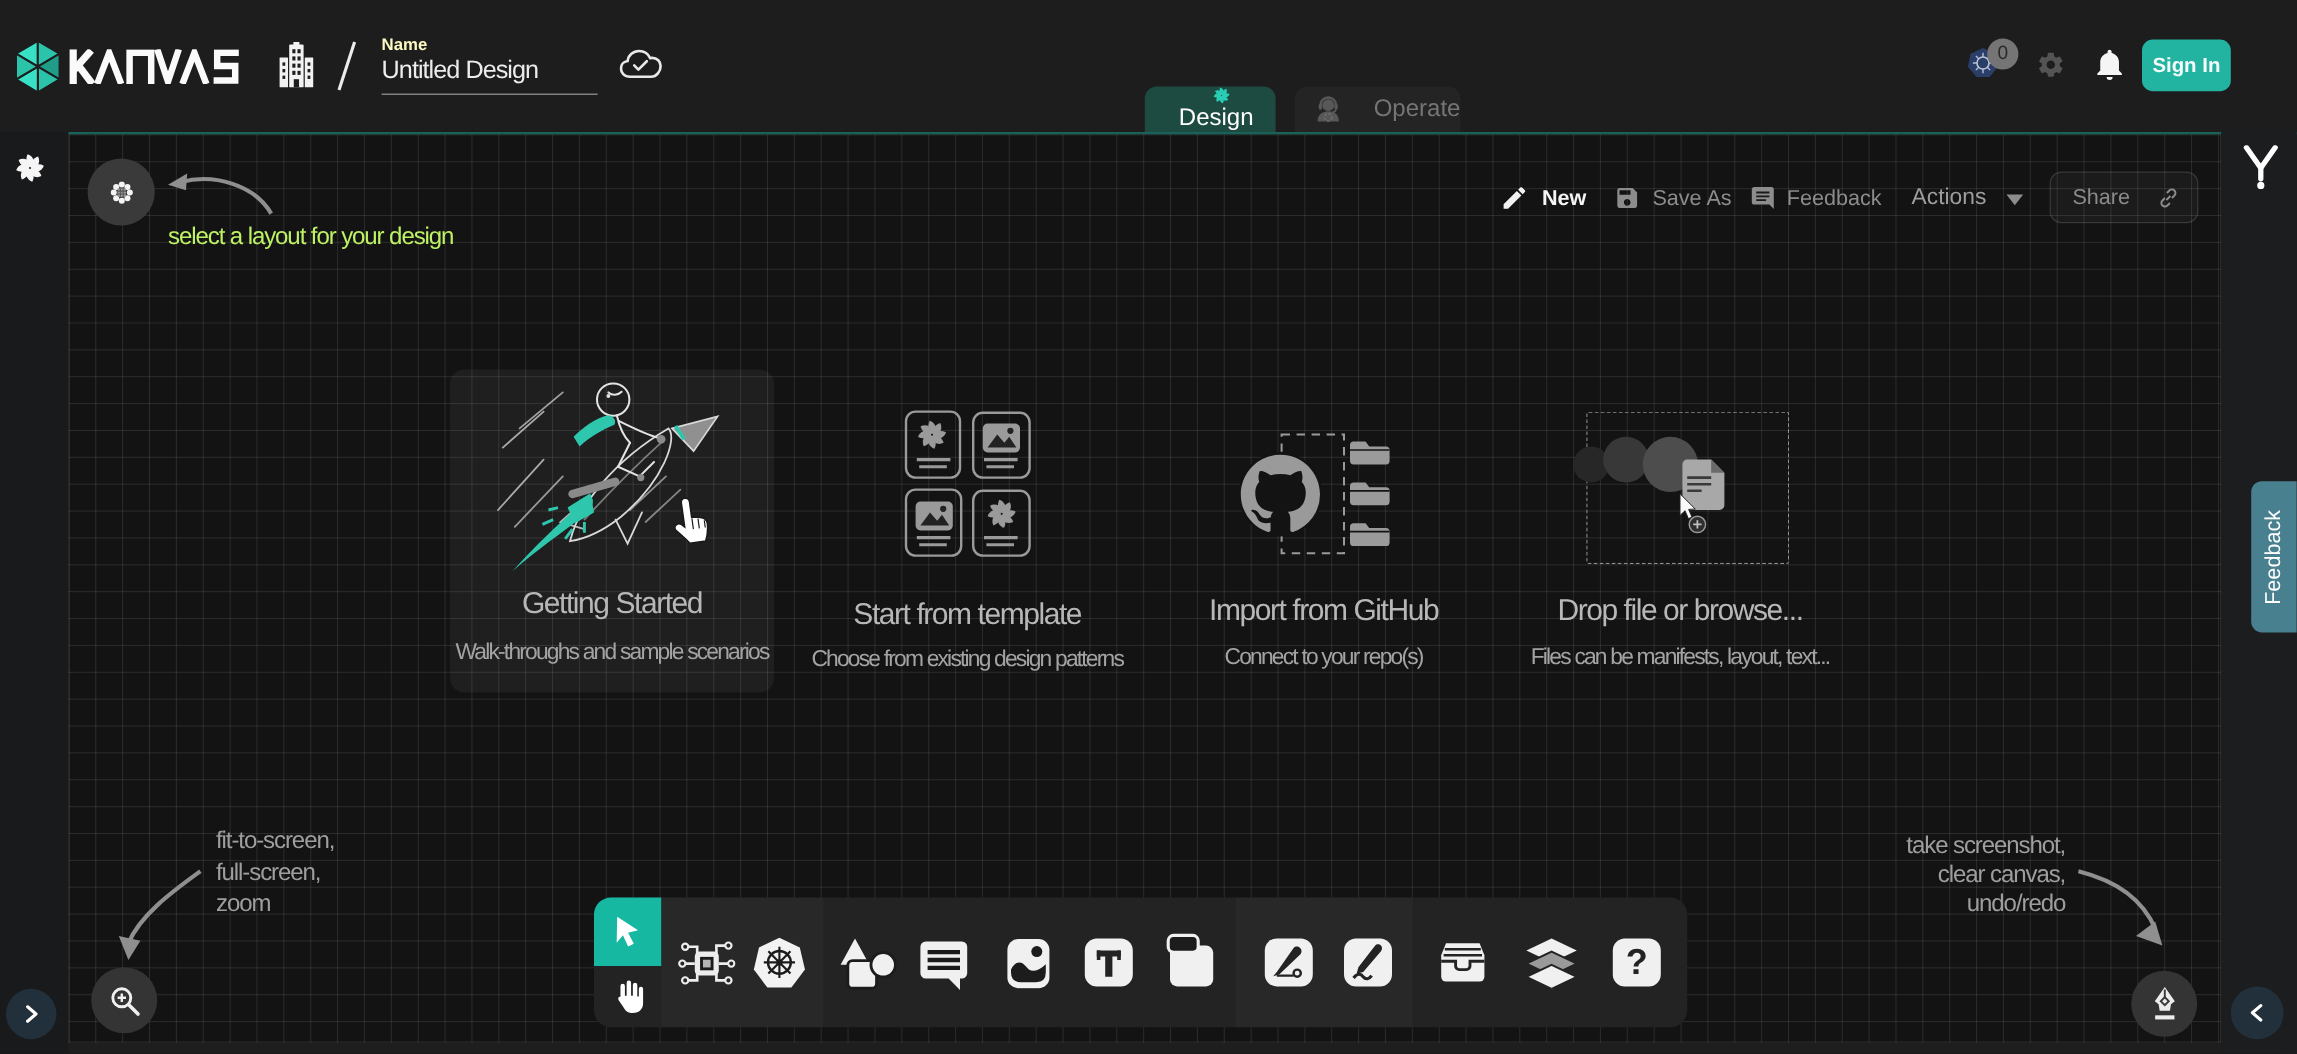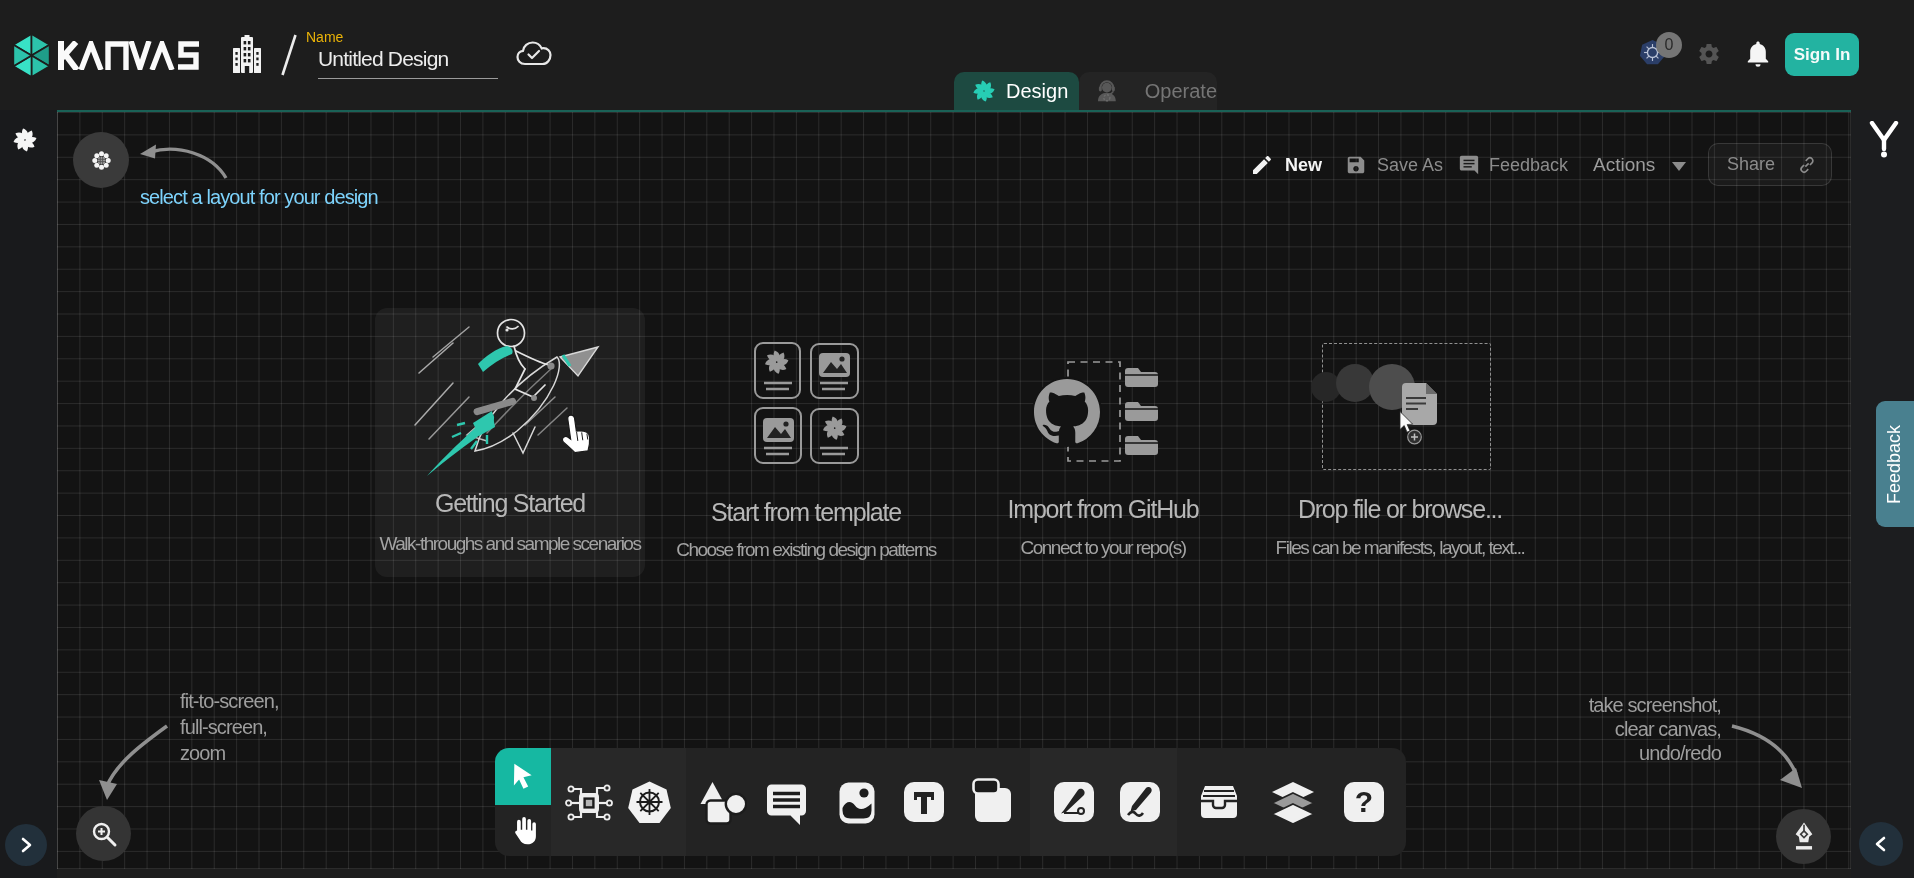--- a/index.html
+++ b/index.html
@@ -93,30 +93,30 @@
         <rect x="5.4" y="22.5" width="2.3" height="2.8"></rect>
         <rect x="5.4" y="28" width="2.3" height="2.8"></rect>
         <rect x="26.3" y="17" width="2.3" height="2.8"></rect>
         <rect x="26.3" y="22.5" width="2.3" height="2.8"></rect>
         <rect x="26.3" y="28" width="2.3" height="2.8"></rect>
       </g>
     </svg>
     <svg class="abs" style="left:280px;top:34px" width="18" height="42" viewBox="0 0 18 42">
       <path d="M15.5 1 L2.5 41" stroke="#ececec" stroke-width="2.6"></path>
     </svg>
-    <div class="abs" style="left:306px;top:29px;color:#eab308;font-size:14px;">Name</div>
+    <div class="abs" style="left:318px;top:29px;color:#fef9c3;font-size:14px;font-weight:bold;">Name</div>
     <div class="abs" style="left:318px;top:47px;color:#ececec;font-size:21px;letter-spacing:-0.8px;">Untitled Design</div>
     <div class="abs" style="left:318px;top:78px;width:180px;height:1px;background:#9b9b9b;"></div>
 
     <svg class="abs" style="left:516px;top:40px" width="36" height="28" viewBox="0 0 36 28">
       <path d="M9 24 C4 24 1.5 20.5 1.5 17 C1.5 13.8 3.8 11.2 7 10.8 C7.6 6 11.7 2.5 16.6 2.5 C20.6 2.5 24.1 4.8 25.7 8.4 C26.3 8.3 26.9 8.2 27.5 8.2 C31.6 8.2 34.5 11.3 34.5 15 C34.5 19.5 31.2 24 26.5 24 Z" fill="none" stroke="#e8e8e8" stroke-width="2.2"></path>
       <path d="M12.5 14.5 L16 18 L23 11" fill="none" stroke="#e8e8e8" stroke-width="2.2" stroke-linecap="round" stroke-linejoin="round"></path>
     </svg>
 
-    <div class="tab" style="left:954px;width:125px;background:#1d4a41;">
+    <div class="tab" style="left:954px;width:109px;background:#1d4a41;flex-direction:column;">
       <svg style="margin-left:18px" width="24" height="24" viewBox="0 0 24 24">
         <use href="#spiral" fill="#27cdb4"></use>
       </svg>
       <span style="color:#fff;font-size:20px;margin-left:10px;">Design</span>
     </div>
 
     <div class="tab" style="left:1079px;width:138px;background:#242424;">
       <svg style="margin-left:16px" width="28" height="28" viewBox="0 0 28 28">
         <circle cx="14" cy="10" r="5.8" fill="#585858"></circle>
         <path d="M3.5 26 c0-6.5 4.5-10 10.5-10 s10.5 3.5 10.5 10 Z" fill="#585858"></path>
@@ -205,21 +205,21 @@
       <rect x="6" y="6" width="7" height="7" fill="#9a9a9a"></rect>
       <g stroke="#555" stroke-width="0.9">
         <path d="M6 8.3h7 M6 10.6h7 M8.3 6v7 M10.6 6v7"></path>
       </g>
     </svg>
   </div>
   <svg class="abs" style="left:138px;top:140px" width="95" height="42" viewBox="0 0 95 42">
     <path d="M88 38 C 74 14, 40 4, 12 12" fill="none" stroke="#8f8f8f" stroke-width="3.4"></path>
     <polygon points="2,14 18,4.5 17,18.5" fill="#8f8f8f"></polygon>
   </svg>
-  <div class="abs" style="left:140px;top:186px;color:#7dd3fc;font-size:20px;letter-spacing:-0.9px;">select a layout for your design</div>
+  <div class="abs" style="left:140px;top:186px;color:#bef264;font-size:20px;letter-spacing:-0.9px;">select a layout for your design</div>
 
   <div class="abs" style="left:375px;top:308px;width:270px;height:269px;background:rgba(255,255,255,0.05);border-radius:12px;"></div>
   <div class="title" style="left:375px;top:489px;width:270px;">Getting Started</div>
   <div class="subtitle" style="left:310px;top:533px;width:400px;">Walk-throughs and sample scenarios</div>
 
   <div class="title" style="left:656px;top:498px;width:300px;">Start from template</div>
   <div class="subtitle" style="left:606px;top:539px;width:400px;">Choose from existing design patterns</div>
   <svg class="abs" style="left:752px;top:341px" width="110" height="124" viewBox="0 0 110 124">
     <g fill="none" stroke="#9a9a9a" stroke-width="2">
       <rect x="3" y="2" width="45" height="55" rx="8"></rect>

